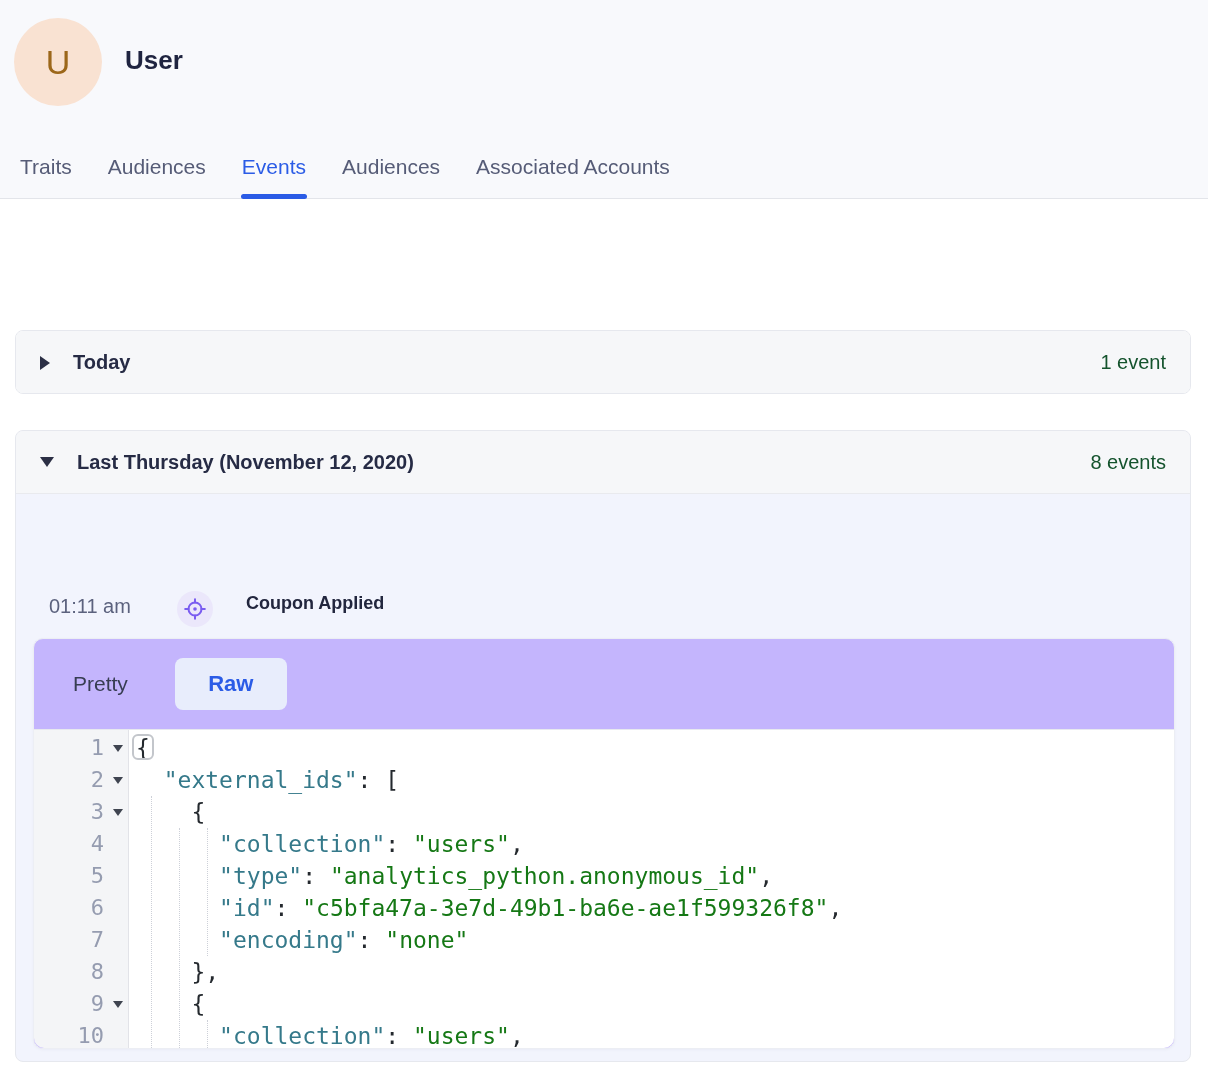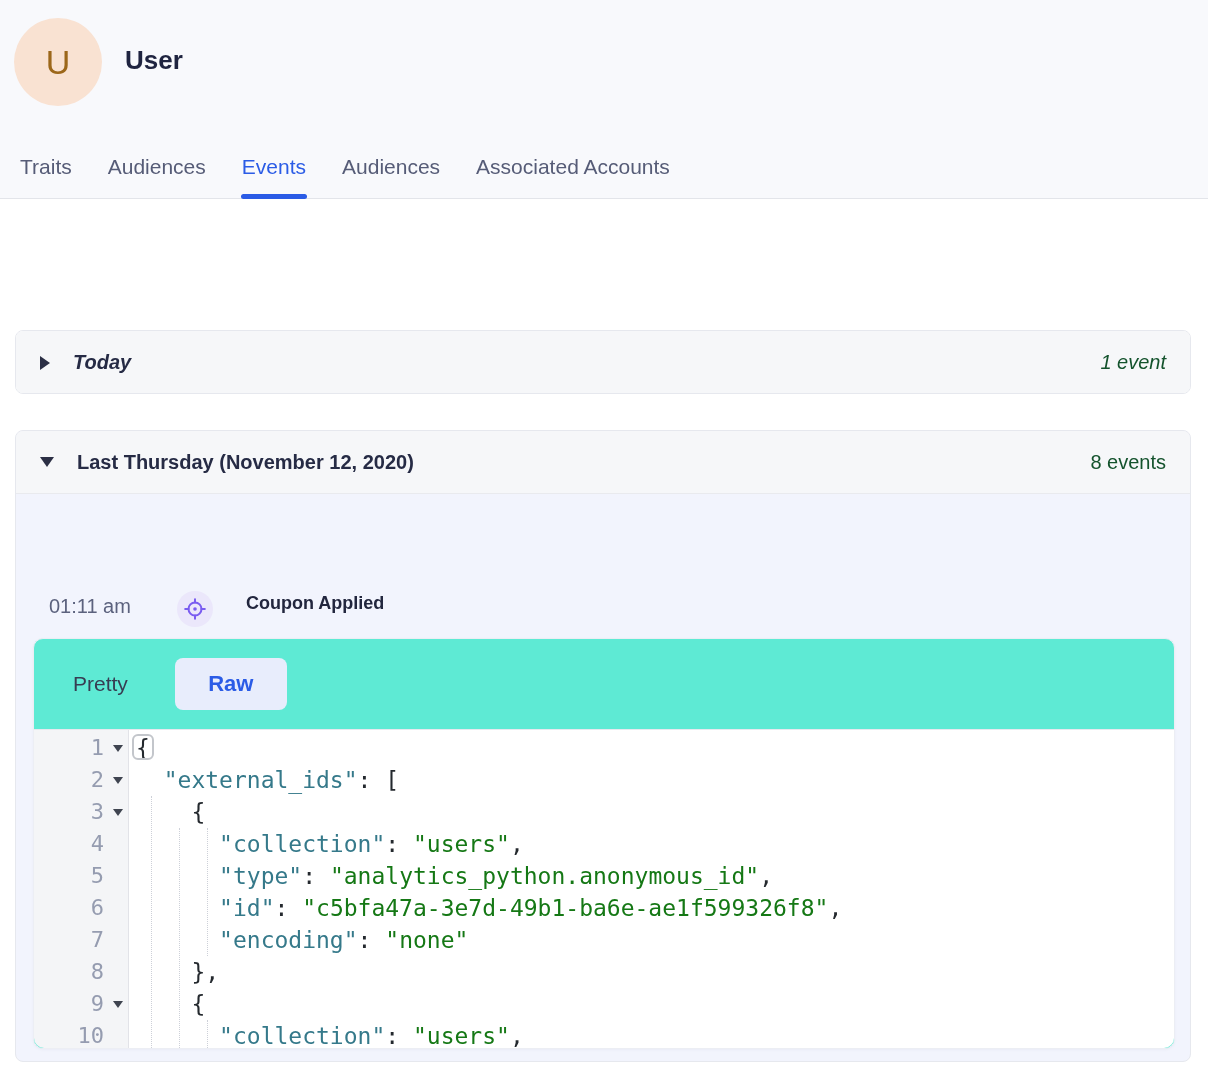--- a/index.html
+++ b/index.html
@@ -28,21 +28,21 @@
   .filterbar { position:absolute; top:199px; left:0; width:1208px; height:110px; background:#fff; }
   .search-ic { position:absolute; left:31px; top:249px; }
   .filter-input { position:absolute; left:80px; top:252px; width:600px; height:36px;
                   border:none; outline:none; background:transparent; font-size:23px;
                   color:#2a2f45; font-family:"Liberation Sans",sans-serif; }
   .filter-input::placeholder { color:#9aa2bf; }
 
   
   .group { position:absolute; left:15px; width:1176px; border:1px solid #e6e8ee;
            border-radius:8px; overflow:hidden; }
-  .group.today { top:330px; height:64px; background:#f6f7f9;font-style:italic; }
+  .group.today { top:330px; height:64px; background:#f6f7f9; }
   .group.lastthu { top:430px; height:632px; background:#f2f4fd; }
   .group-head { height:63px; display:flex; align-items:center; padding:0 24px;
                 background:#f6f7f9; cursor:pointer; }
   .group.lastthu .group-head { border-bottom:1px solid #e9eaee; }
   .caret-right { width:0; height:0; border-top:7px solid transparent;
                  border-bottom:7px solid transparent; border-left:10px solid #2b2f45; }
   .caret-down { width:0; height:0; border-left:7px solid transparent;
                 border-right:7px solid transparent; border-top:10px solid #2b2f45; }
   .group-title { font-size:20px; font-weight:700; color:#262b45; margin-left:23px; }
   .group-count { margin-left:auto; font-size:20px; color:#14532d; }
@@ -51,21 +51,21 @@
   .event-row { position:absolute; left:0; top:64px; width:100%; height:104px; cursor:pointer; }
   .ev-time { position:absolute; left:33px; top:100px; font-size:20px; color:#5c627e; }
   .ev-badge { position:absolute; left:161px; top:96px; width:36px; height:36px;
               border-radius:50%; background:#ebe7fb; display:flex;
               align-items:center; justify-content:center; }
   .ev-name { position:absolute; left:230px; top:98px; font-size:18px;
              font-weight:700; color:#22263e; }
 
   
   .card { position:absolute; left:17px; top:207px; width:1142px; height:411px;
-          background:#5eead4; border:1px solid #eceef4; border-radius:10px;
+          background:#c4b5fd; border:1px solid #eceef4; border-radius:10px;
           box-shadow:0 1px 3px rgba(20,30,70,0.04); }
   .card-tabs { height:90px; display:flex; align-items:center; padding-left:39px; }
   .vtab-pretty { font-size:21px; font-weight:500; color:#373d52; cursor:pointer; }
   .vtab-raw { margin-left:47px; width:112px; height:52px; border-radius:8px;
               background:#e8edfc; color:#2b5ce6; font-size:22px; font-weight:700;
               display:flex; align-items:center; justify-content:center; cursor:pointer; }
 
   
   .editor { position:absolute; left:0; top:90px; width:100%; height:319px;
             border-top:1px solid #e7e9ef; display:flex;

